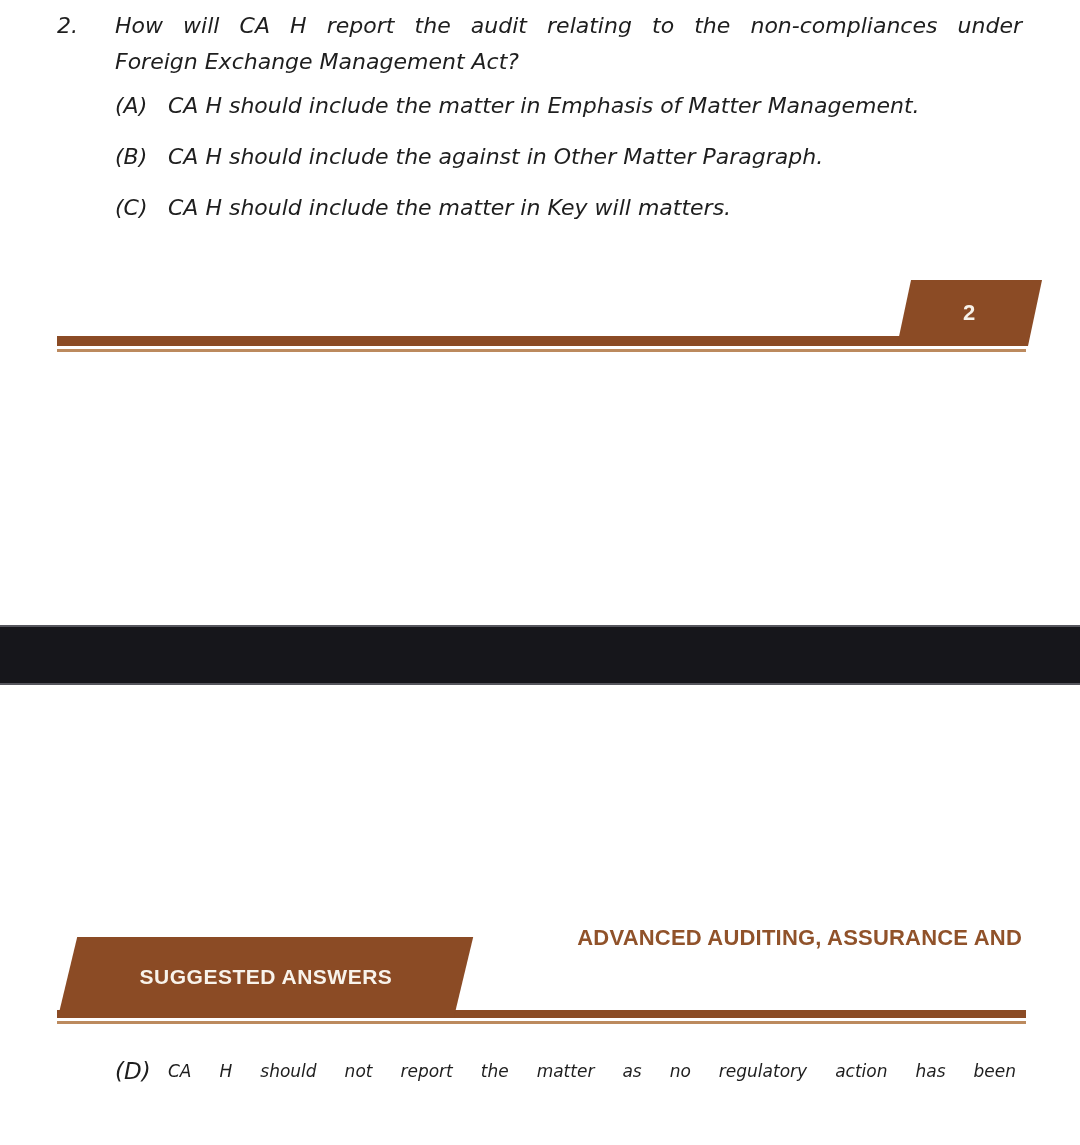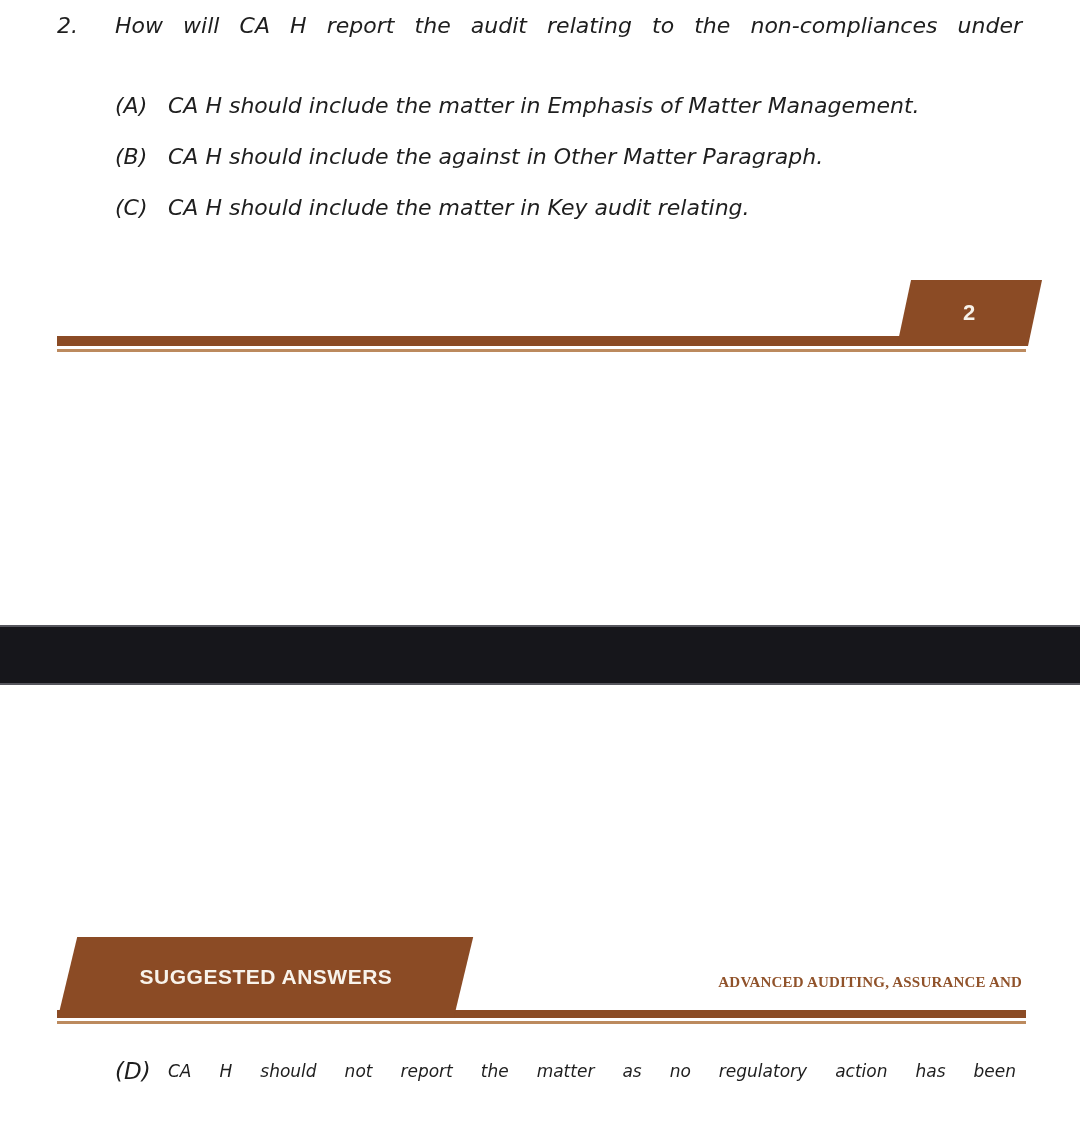--- a/index.html
+++ b/index.html
@@ -113,27 +113,27 @@
     transform: skewX(13.5deg);
     font-family: "Liberation Sans", sans-serif;
     font-weight: bold;
     font-size: 21px;
     letter-spacing: 0.5px;
     color: #F8F3EB;
   }
 
   .doc-title {
     position: absolute;
-    top: 966px;
+    top: 922px;
     right: 58px;
     width: 540px;
     text-align: right;
-    font-family: Liberation Serif, serif;
+    font-family: Liberation Sans, sans-serif;
     font-weight: bold;
-    font-size: 15px;
+    font-size: 22px;
     line-height: 32px;
     letter-spacing: 0.2px;
     color: #90522A;
   }
 
   
   .option-d-block {
     position: absolute;
     left: 115px;
     top: 1053px;
@@ -146,35 +146,36 @@
 </style>
 </head>
 <body>
 
 <div class="canvas">
 
   <div class="question-block doc-text">
     <div class="q-number">2.</div>
     <div class="q-lines">
       <div class="justify-line">How will CA H report the audit relating to the non-compliances under</div>
+      <div>Foreign Exchange Management Act?</div>
     </div>
   </div>
 
   <div class="options-block doc-text">
     <div class="option-row">
       <div class="option-label">(A)</div>
       <div class="option-text">CA H should include the matter in Emphasis of Matter Management.</div>
     </div>
     <div class="option-row">
       <div class="option-label">(B)</div>
       <div class="option-text">CA H should include the against in Other Matter Paragraph.</div>
     </div>
     <div class="option-row">
       <div class="option-label">(C)</div>
-      <div class="option-text">CA H should include the matter in Key audit relating.</div>
+      <div class="option-text">CA H should include the matter in Key will matters.</div>
     </div>
   </div>
 
   <div class="rule-thick top-rule-thick"></div>
   <div class="rule-thin top-rule-thin"></div>
 
   <div class="page-tab">
     <div class="page-tab-num">2</div>
   </div>
 

